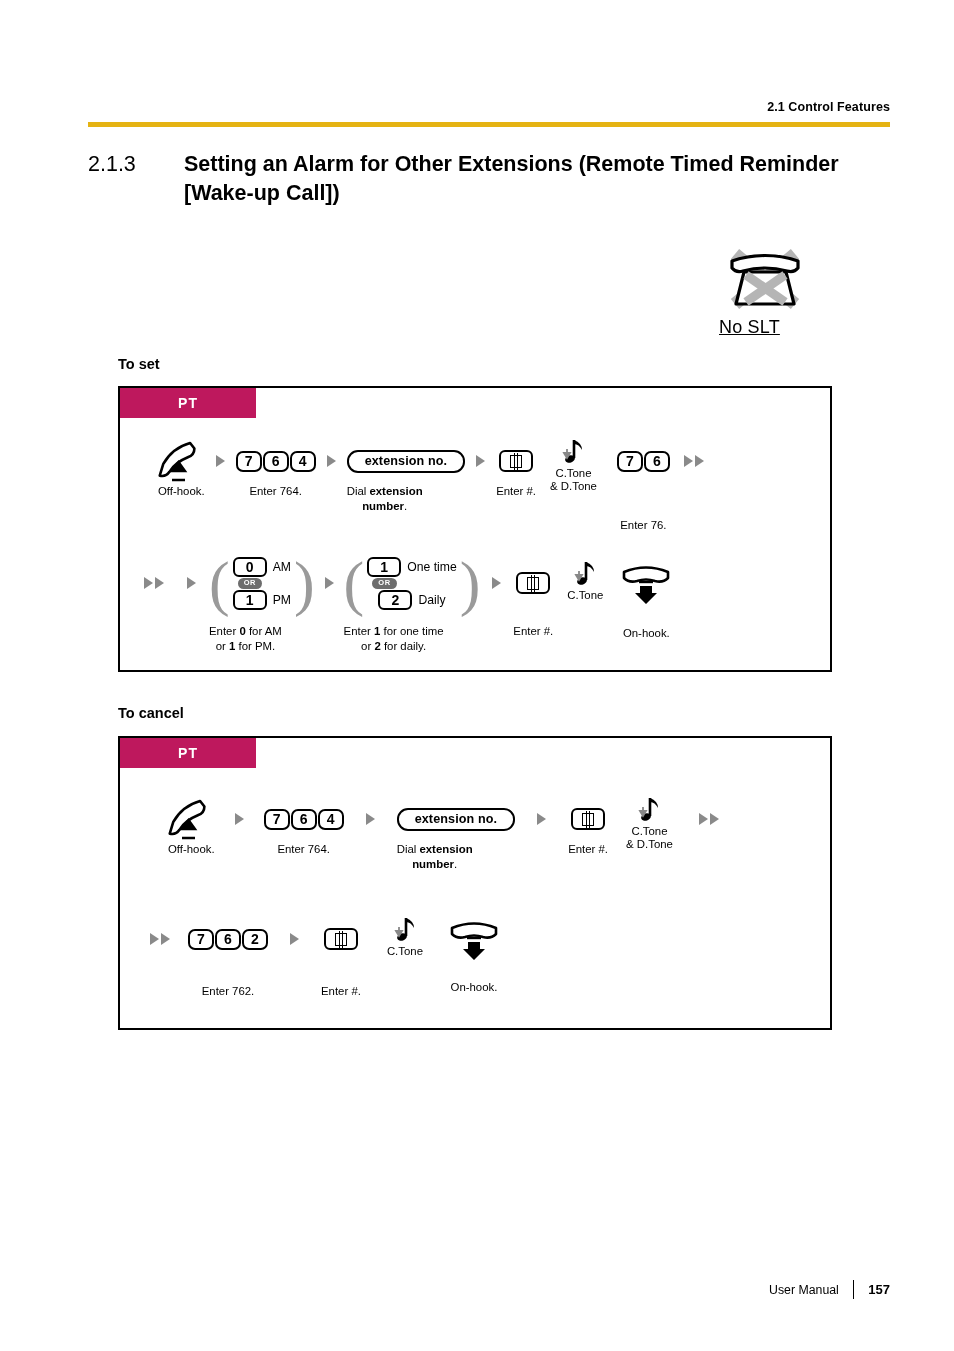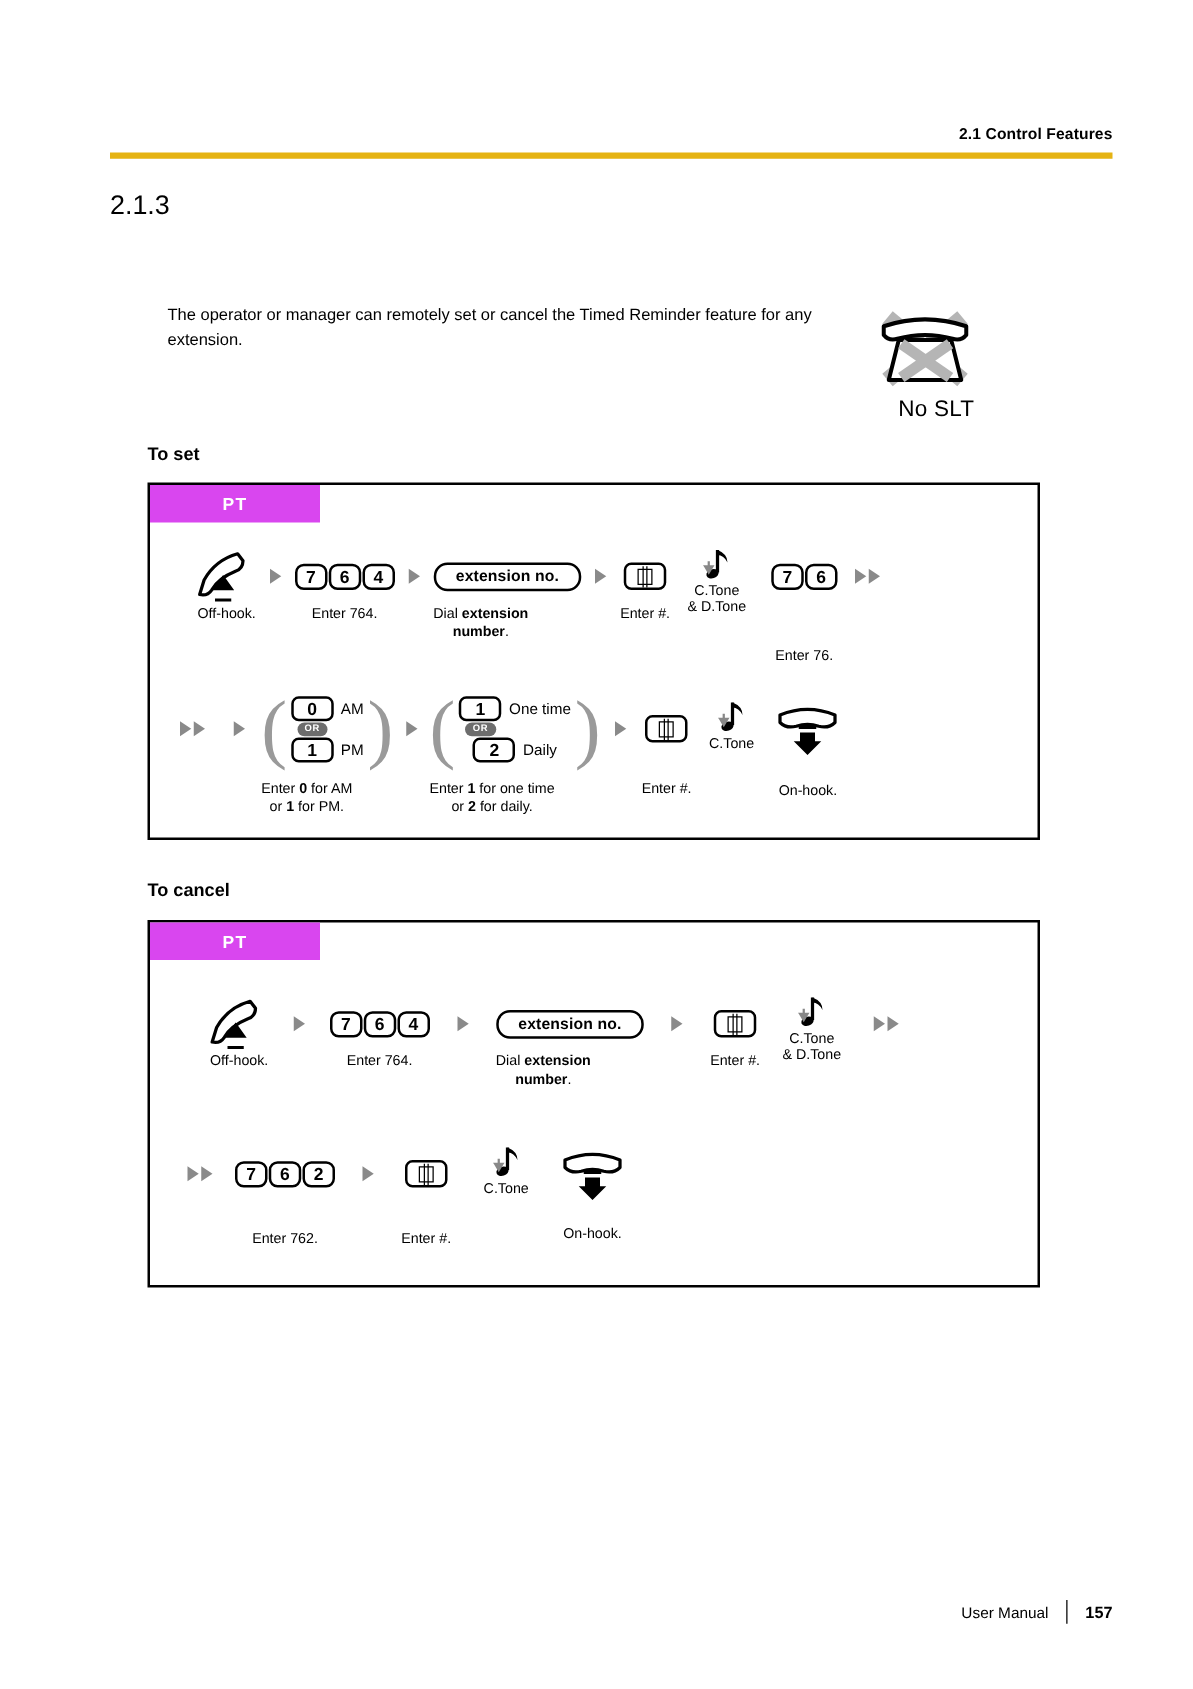--- a/index.html
+++ b/index.html
@@ -71,23 +71,24 @@
     left: 134px;
     width: 560px;
     font-size: 13.2px;
     line-height: 20px;
   }
 
   
   .noslt {
     position: absolute;
     top: 247px;
-    left: 694px;
+    left: 719px;
     width: 110px;
-    text-align: center;
+    text-align: left;
+    text-decoration: underline;
   }
   .noslt-label {
     font-size: 18px;
     margin-top: 4px;
     letter-spacing: .2px;
   }
 
   
   .sub-head {
     position: absolute;
@@ -109,21 +110,21 @@
   }
   .flowbox.set { top: 386px; height: 286px; }
   .flowbox.cancel { top: 736px; height: 294px; }
 
   .pt-tag {
     position: absolute;
     top: 0;
     left: 0;
     width: 136px;
     height: 30px;
-    background: #d946ef;
+    background: #be185d;
     color: #ffffff;
     font-size: 14px;
     font-weight: bold;
     display: flex;
     align-items: center;
     justify-content: center;
     letter-spacing: 1px;
   }
 
   .row {
@@ -294,23 +295,23 @@
 </head>
 <body>
 
 <div class="page">
 
   <div class="header-title">2.1 Control Features</div>
   <div class="header-rule"></div>
 
   <div class="sec-wrap">
     <div class="sec-num">2.1.3</div>
+    <div class="sec-title">Setting an Alarm for Other Extensions (Remote Timed Reminder [Wake-up Call])</div>
   </div>
 
-  <div class="intro">The operator or manager can remotely set or cancel the Timed Reminder feature for any extension.</div>
 
   <div class="noslt">
     <svg width="92" height="66" viewBox="0 0 92 66">
 
       <g stroke="#b5b5b5" stroke-width="13" stroke-linecap="butt">
         <line x1="16" y1="7" x2="76" y2="57"></line>
         <line x1="76" y1="7" x2="16" y2="57"></line>
       </g>
 
       <path d="M25 25 L67 25 L75 57 L17 57 Z" fill="#ffffff" stroke="#000000" stroke-width="3.2" stroke-linejoin="round"></path>

